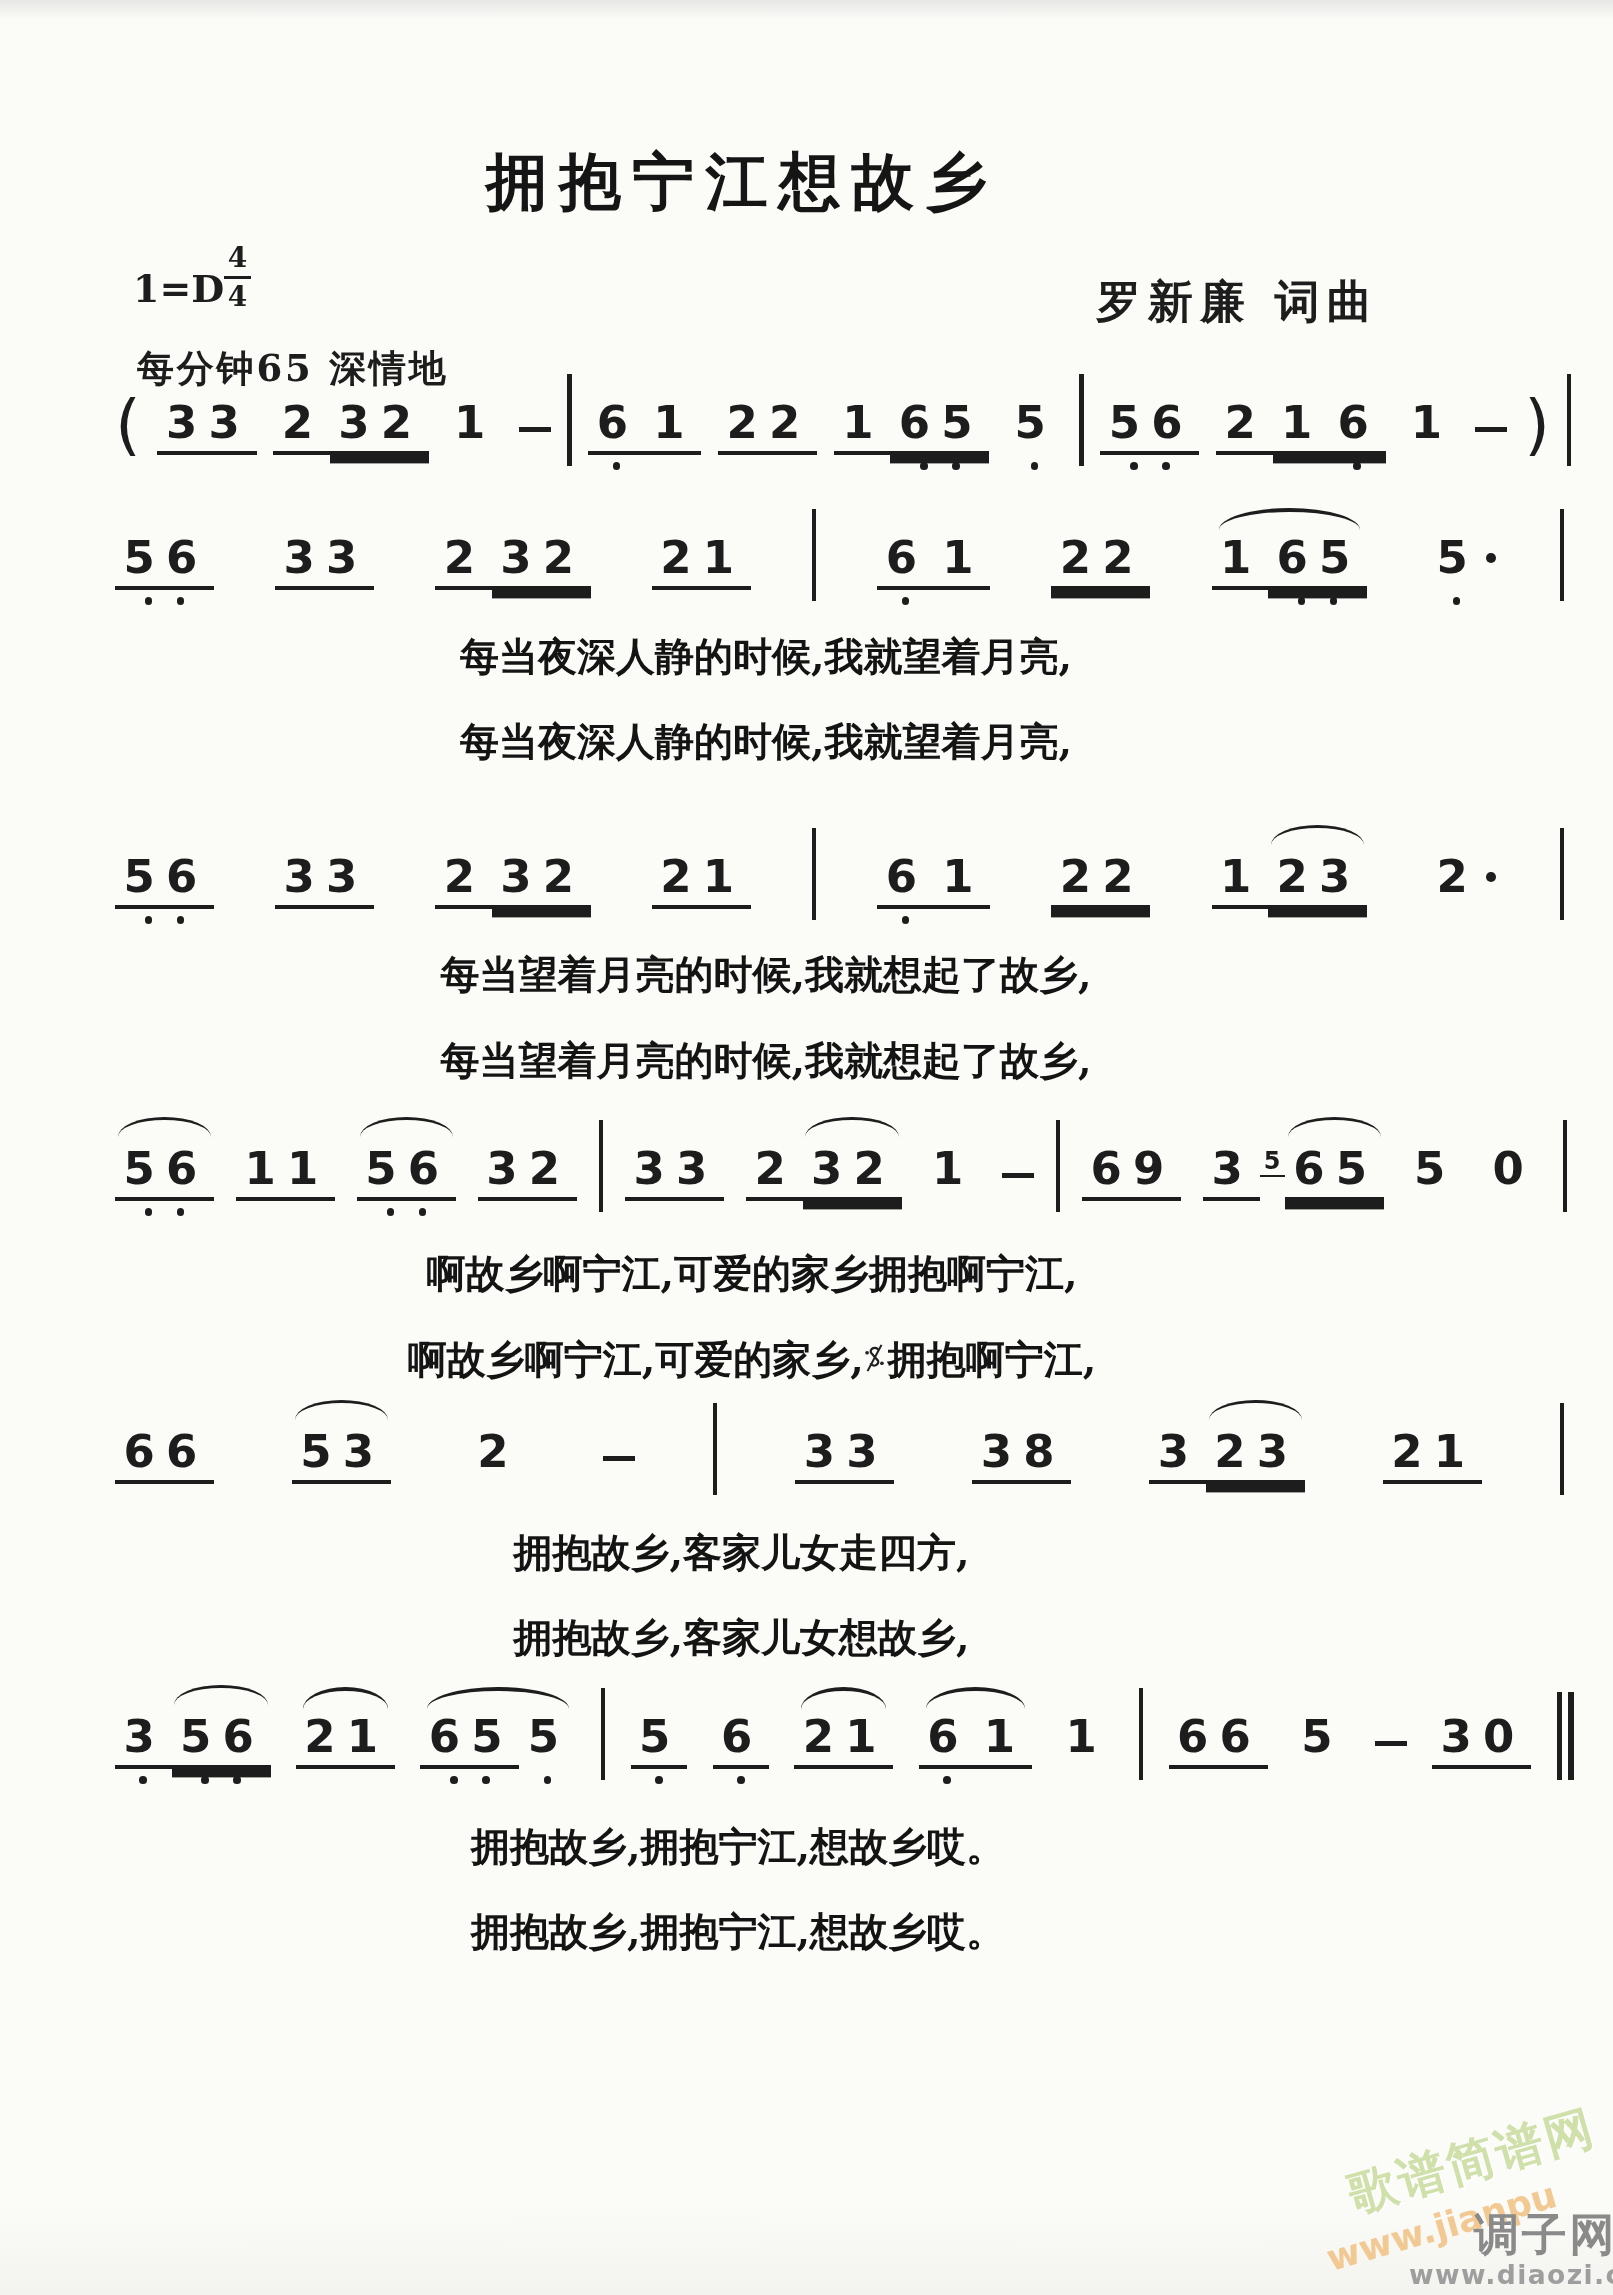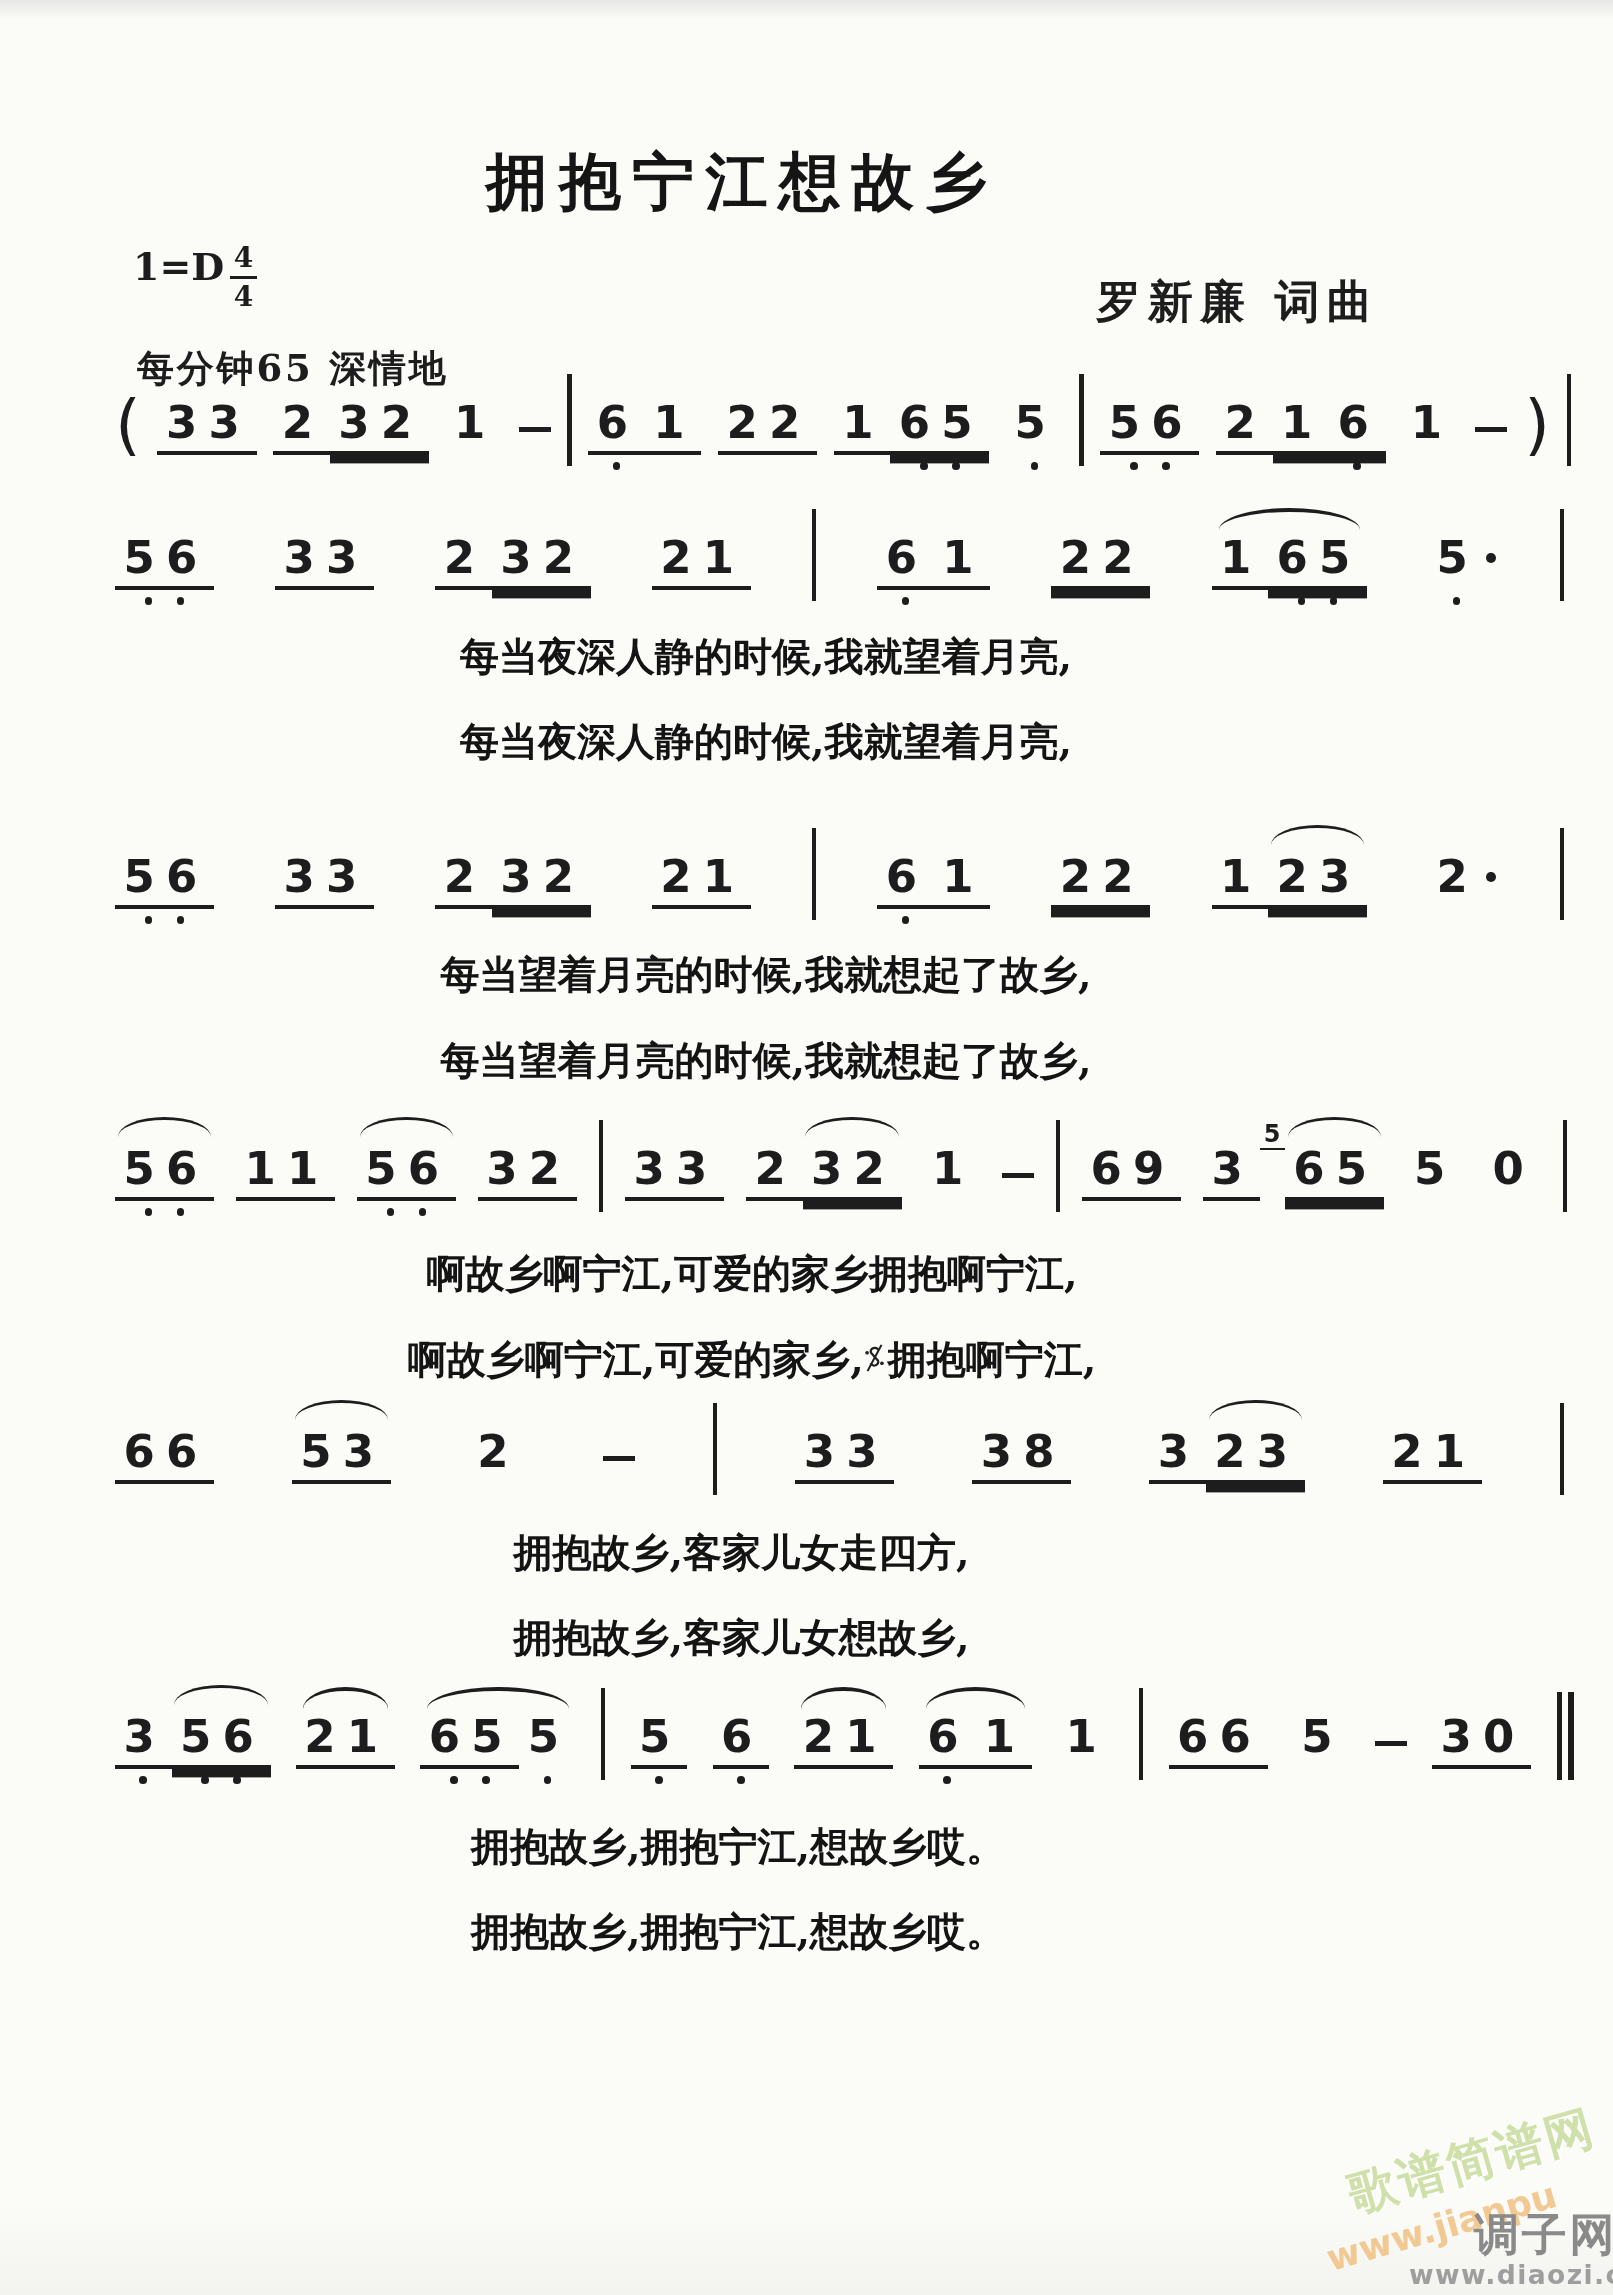--- a/index.html
+++ b/index.html
@@ -9,41 +9,41 @@
     color:#1d1d1d;
     padding-left:8px;
   }
   
   .title {
     position:absolute; top:140px; left:0; width:1484px; text-align:center;
     font-family:"DejaVu Serif","Liberation Serif",serif;
     font-weight:700; font-size:62px; letter-spacing:11.2px; color:#151515;
   }
   .keyrow {
-    position:absolute; left:133px; top:244px; display:flex; align-items:flex-start; gap:6px;
+    position:absolute; left:133px; top:244px; display:flex; align-items:flex-end; gap:0;
     font-family:"DejaVu Serif","Liberation Serif",serif; font-weight:700; font-size:38px;
   }
   .frac { display:inline-flex; flex-direction:column; align-items:center;
     font-size:28px; line-height:1; font-weight:700; }
   .fbar { width:26.6px; height:3.5px; background:#1d1d1d; margin:3.5px 0; }
   .tempo {
     position:absolute; left:137px; top:344px;
     font-family:"DejaVu Serif","Liberation Serif",serif; font-weight:700; font-size:37px; letter-spacing:2.8px;
   }
   .composer {
     position:absolute; left:1096px; top:272px;
     font-family:"DejaVu Serif","Liberation Serif",serif; font-weight:700; font-size:45px; letter-spacing:7px;
   }
   
   .mline {
     position:absolute; display:flex; justify-content:space-between; align-items:flex-end;
     font-family:"DejaVu Sans","Liberation Sans",sans-serif; font-weight:700; font-size:45px; color:#1d1d1d;
   }
   .cell { position:relative; display:inline-flex; }
-  .nrow { display:inline-flex; align-items:flex-start; }
+  .nrow { display:inline-flex; align-items:flex-end; }
   .p { position:relative; display:inline-block; line-height:1;
        padding:0 5.6px 6.3px 8.4px; letter-spacing:11.2px;
        border-bottom:4.2px solid transparent; }
   .p.l1 { border-bottom-color:#1d1d1d; }
   .p.l2 { border-bottom-color:#1d1d1d; box-shadow:0 8.4px 0 #1d1d1d; }
   .p.grace { font-size:24px; border-bottom:2.8px solid #1d1d1d;
        padding:0 2.8px 2.1px 4.2px; letter-spacing:1.4px; top:-24px; }
   .dots { position:absolute; left:5.6px; right:5.6px; top:100%; margin-top:11.2px;
        display:flex; justify-content:space-evenly; }
   .dots i { width:7.7px; height:7.7px; border-radius:50%; background:#1d1d1d; }

